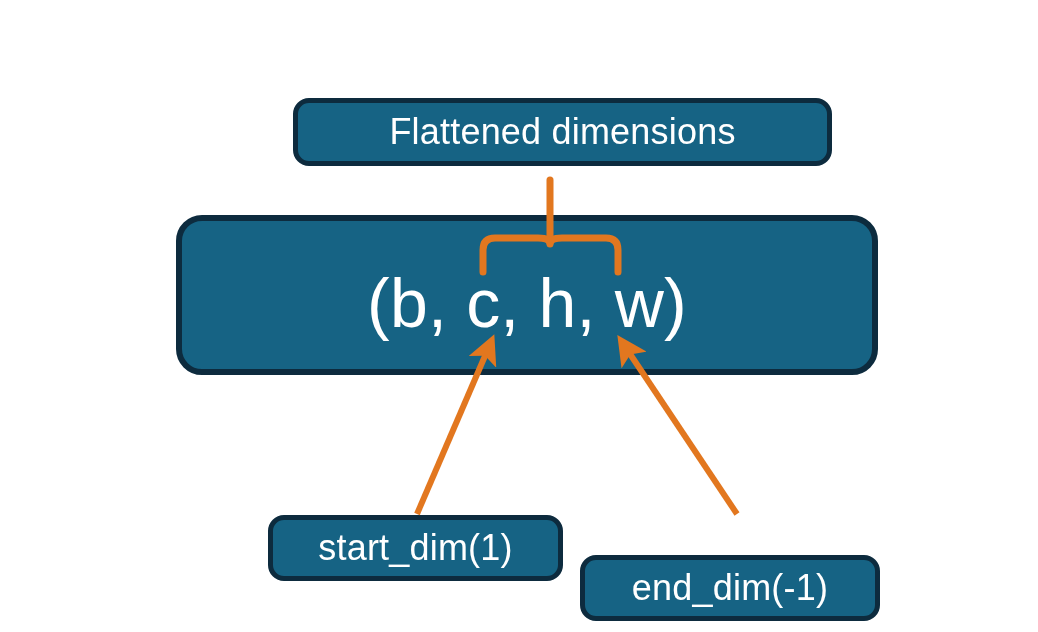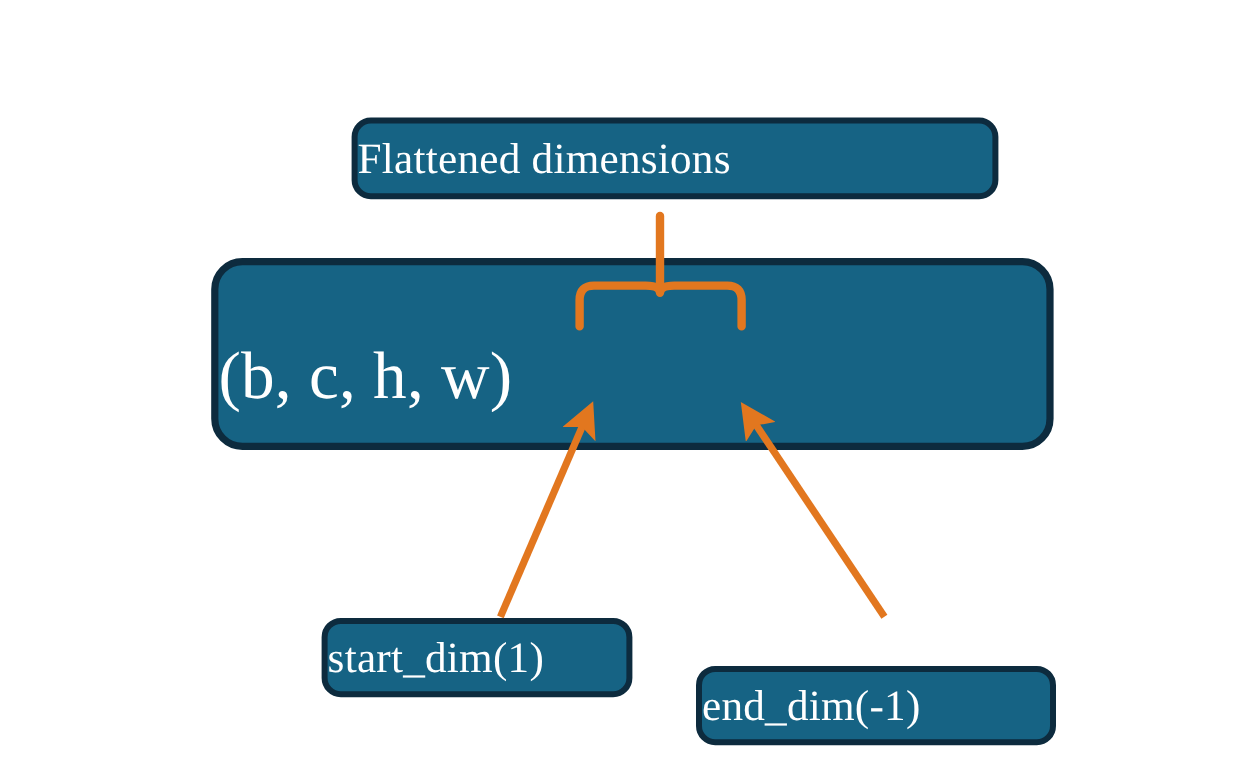--- a/index.html
+++ b/index.html
@@ -18,24 +18,23 @@
     overflow: hidden;
   }
   .node {
     position: absolute;
     box-sizing: border-box;
     background: #166384;
     border: 5px solid #0d2b3e;
     border-radius: 18px;
     display: flex;
     align-items: center;
-    justify-content: flex-start;
+    justify-content: center;
     color: #ffffff;
     z-index: 2;
-    font-family: Liberation Serif, serif;
   }
   .node-label {
     color: #ffffff;
     white-space: nowrap;
     line-height: 1;
     letter-spacing: 0.2px;
   }
 
   
   #node-flattened {
@@ -52,30 +51,30 @@
   
   #node-shape {
     left: 176px;
     top: 215px;
     width: 702px;
     height: 160px;
     border-radius: 26px;
     border-width: 6px;
   }
   #node-shape .node-label {
-    font-size: 56px;
+    font-size: 68px;
     position: relative;
-    top: 19px;
+    top: 8px;
   }
 
   
   #node-start-dim {
     left: 268px;
     top: 515px;
-    width: 259px;
+    width: 295px;
     height: 66px;
     border-radius: 16px;
   }
   #node-start-dim .node-label {
     font-size: 36px;
   }
 
   
   #node-end-dim {
     left: 580px;

